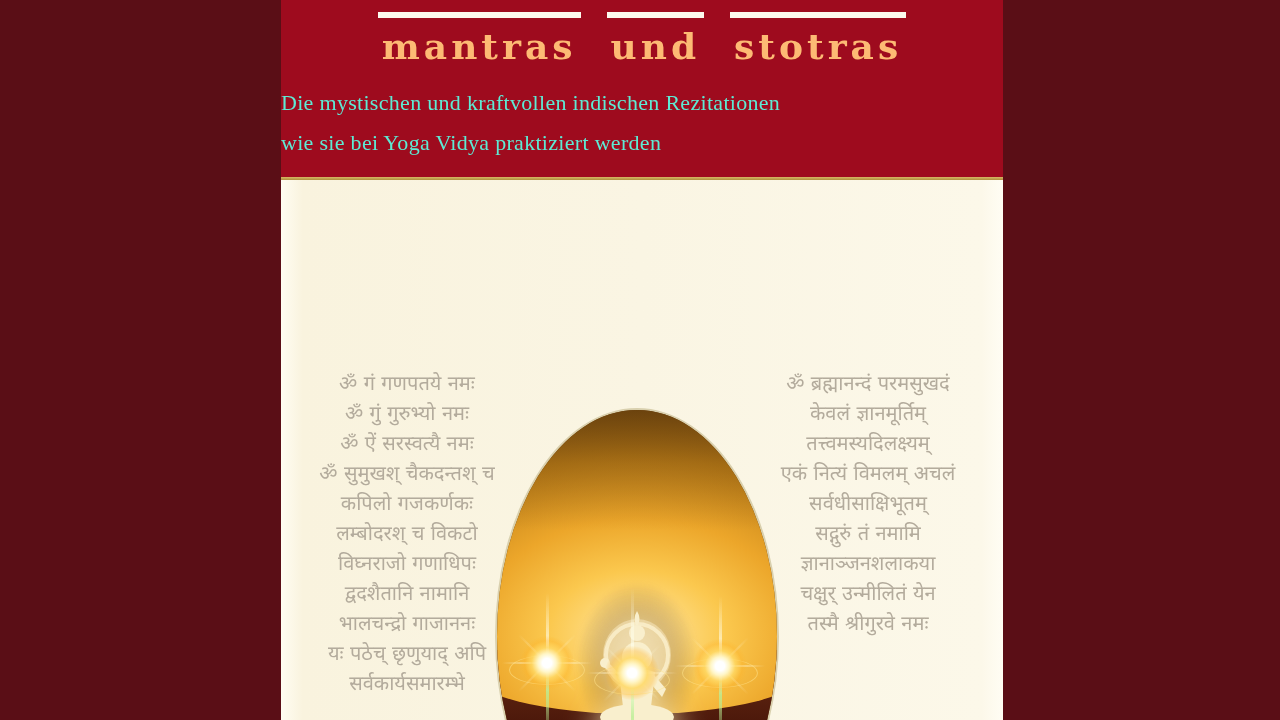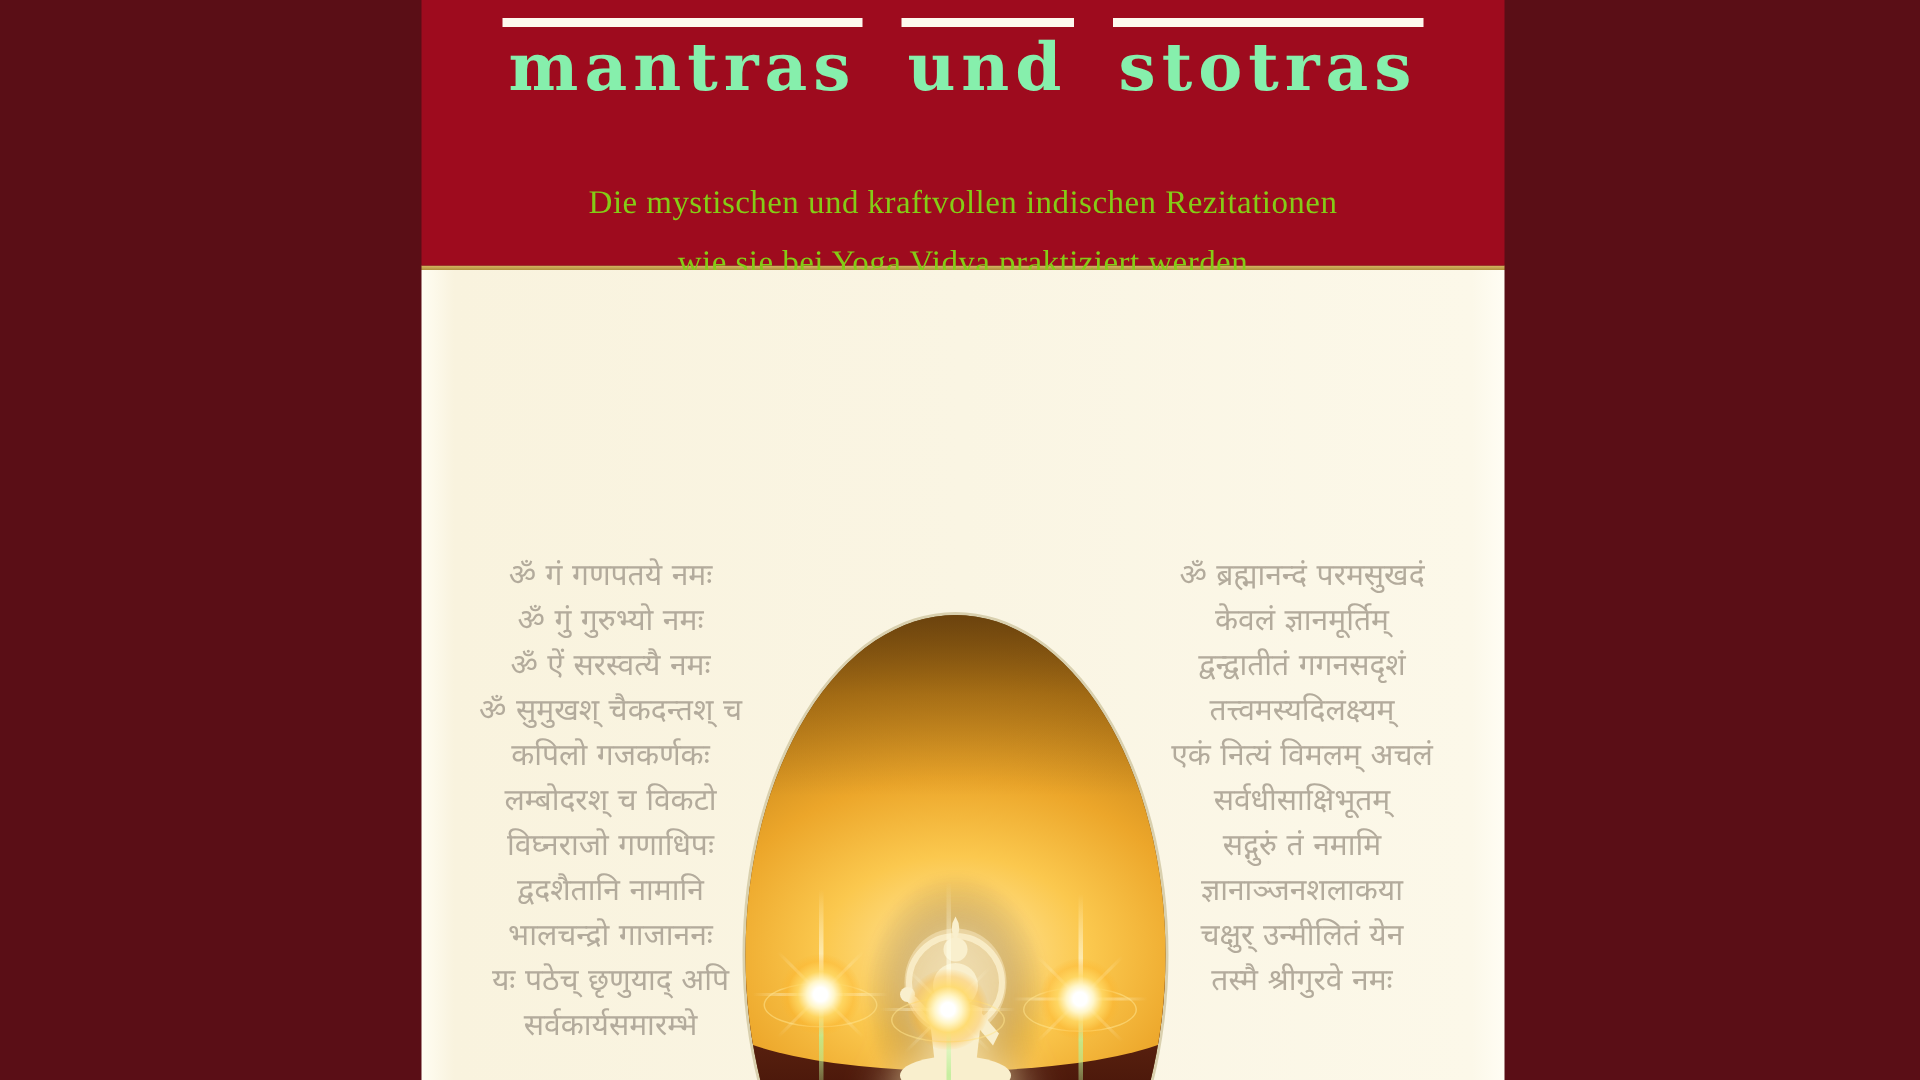--- a/index.html
+++ b/index.html
@@ -14,26 +14,26 @@
   .header { position:relative; width:100%; height:177px; background:#9e0b1e; }
   .gold-line { width:100%; height:3px; background:linear-gradient(180deg,#d8b863,#b08f3e); }
   .cover-body { position:relative; width:100%; height:544px;
     background:linear-gradient(90deg,#fffdf2 0%, #f9f3de 3%, #faf5e3 50%, #fcf8e9 97%, #fffdf4 100%); }
 
   
   .title-row { position:absolute; top:12px; left:0; width:100%; text-align:center; }
   .title-word { display:inline-block; margin:0 13px; padding:3px 4px 0;
     border-top:6px solid #fdf9ee;
     font-family:"DejaVu Serif", serif; font-weight:bold;
-    font-size:44px; line-height:50px; letter-spacing:4px;
-    color:#86efac; text-transform:lowercase; }
+    font-size:36px; line-height:50px; letter-spacing:4px;
+    color:#fdba74; text-transform:lowercase; }
 
-  .subtitle { position:absolute; left:0; width:100%; text-align:center;
+  .subtitle { position:absolute; left:0; width:100%; 
     font-family:"Liberation Serif","DejaVu Serif", serif;
-    font-size:22px; line-height:30px; color:#84cc16; letter-spacing:0.3px;margin-top:32px; }
+    font-size:22px; line-height:30px; color:#5eead4; letter-spacing:0.3px; }
   .subtitle.l1 { top:88px; }
   .subtitle.l2 { top:128px; }
 
   
   .col { position:absolute; top:188px; text-align:center;
     font-size:20px; line-height:30px; color:#b3ab9c; }
   .col.left  { left:10px;  width:232px; }
   .col.right { left:468px; width:238px; }
   .mline { height:30px; white-space:nowrap; }
 
@@ -109,21 +109,20 @@
         <div class="mline">द्वदशैतानि नामानि</div>
         <div class="mline">भालचन्द्रो गाजाननः</div>
         <div class="mline">यः पठेच् छृणुयाद् अपि</div>
         <div class="mline">सर्वकार्यसमारम्भे</div>
 
       </div>
 
       <div class="col right">
         <div class="mline">ॐ ब्रह्मानन्दं परमसुखदं</div>
         <div class="mline">केवलं ज्ञानमूर्तिम्</div>
-        <div class="mline">द्वन्द्वातीतं गगनसदृशं</div>
         <div class="mline">तत्त्वमस्यदिलक्ष्यम्</div>
         <div class="mline">एकं नित्यं विमलम् अचलं</div>
         <div class="mline">सर्वधीसाक्षिभूतम्</div>
         <div class="mline">सद्गुरुं तं नमामि</div>
         <div class="mline">ज्ञानाञ्जनशलाकया</div>
         <div class="mline">चक्षुर् उन्मीलितं येन</div>
         <div class="mline">तस्मै श्रीगुरवे नमः</div>
 
       </div>
 

